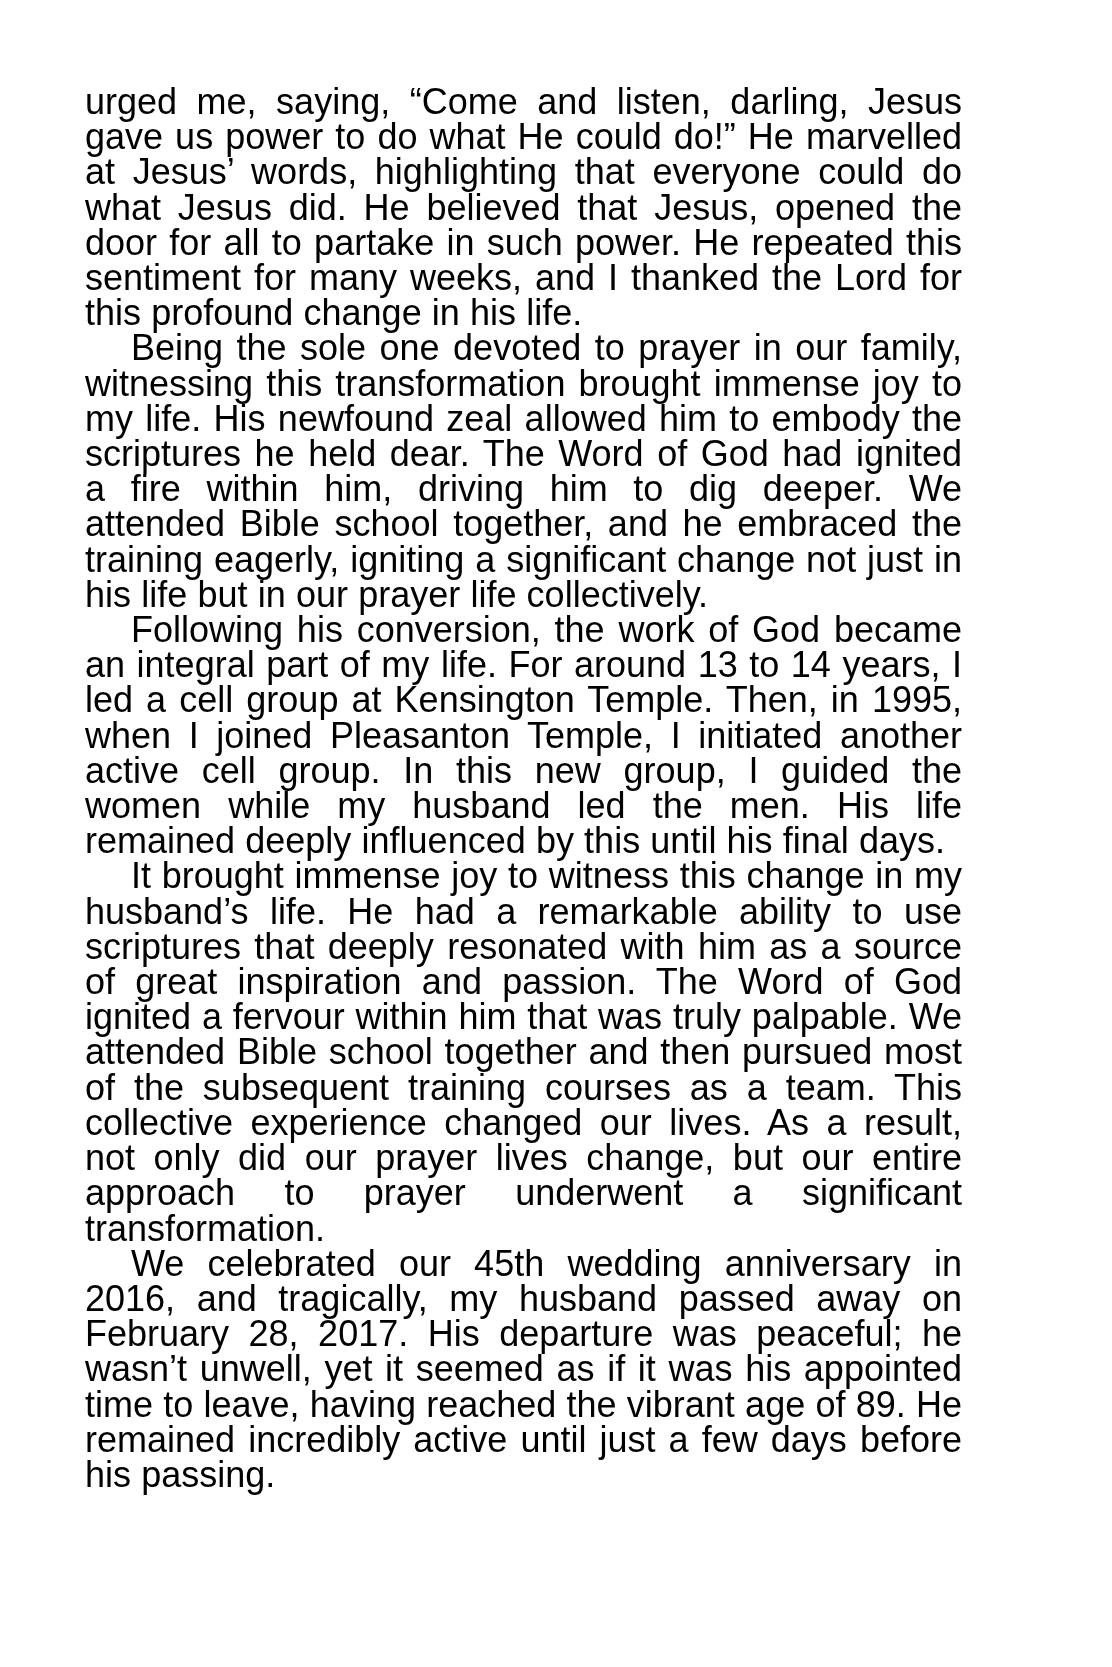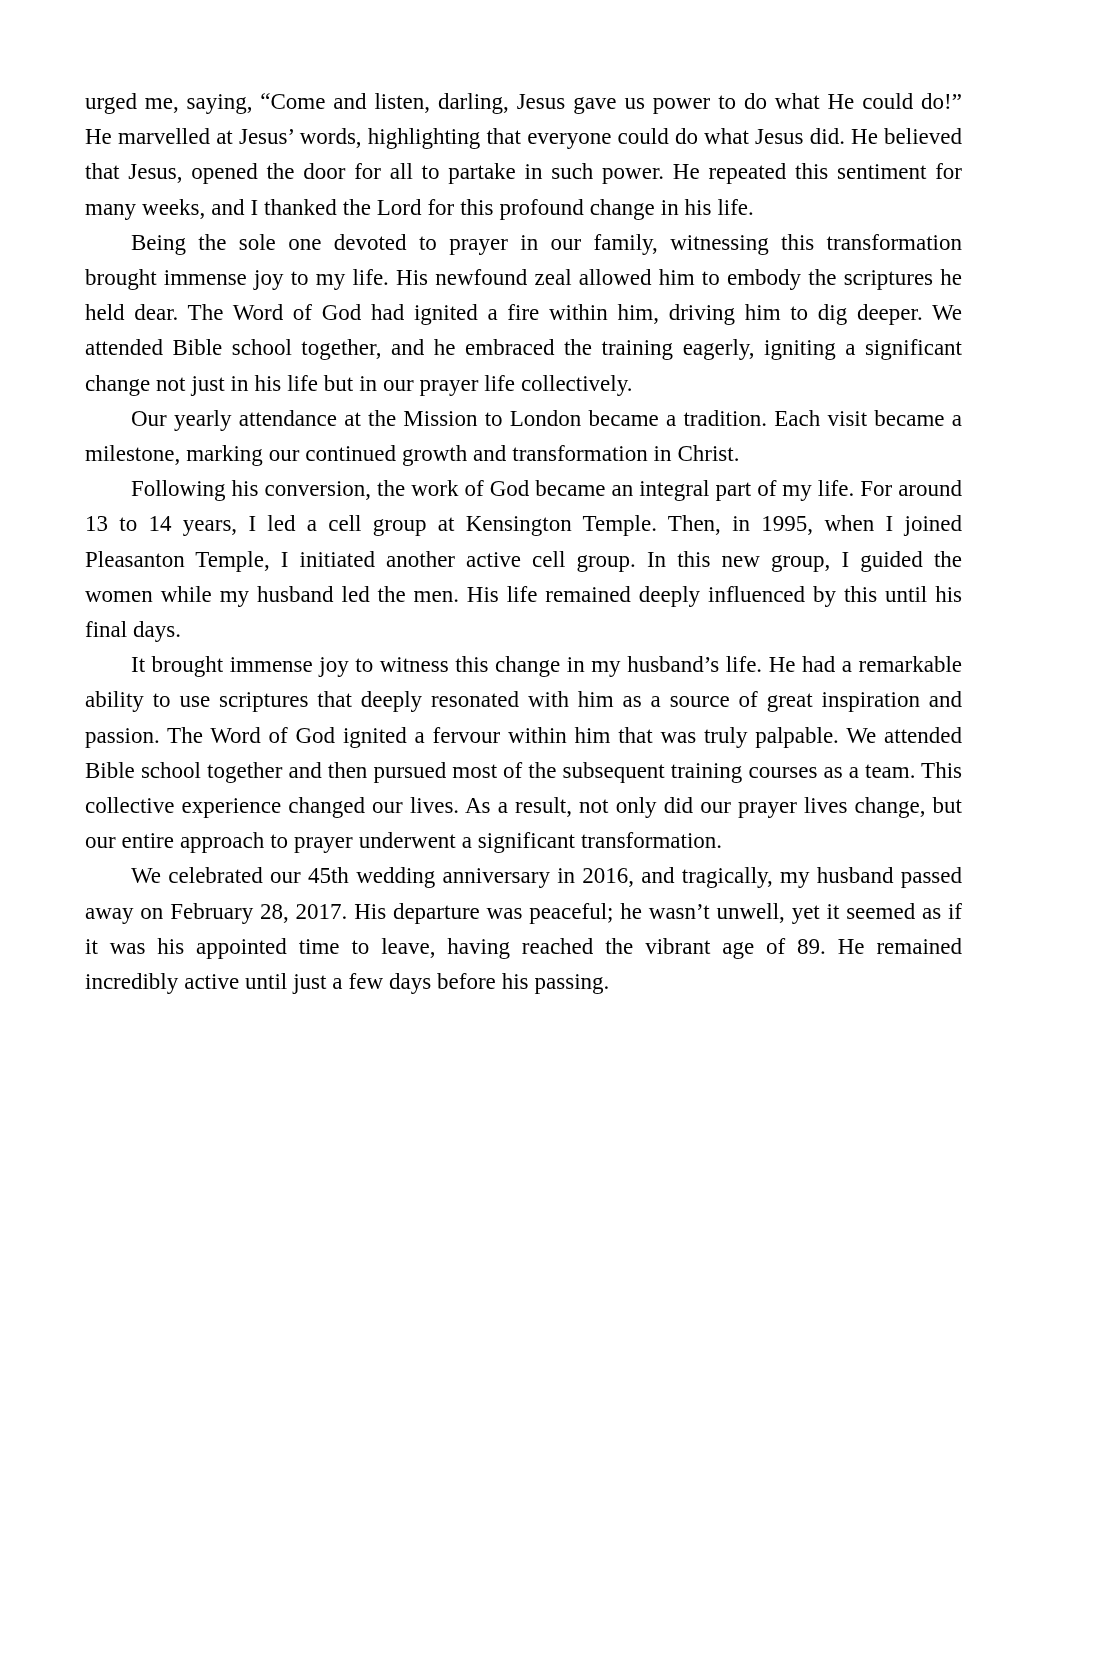--- a/index.html
+++ b/index.html
@@ -16,22 +16,22 @@
     box-sizing: border-box;
   }
   #text-column {
     position: absolute;
     left: 85px;
     top: 84px;
     width: 877px;
   }
   .para {
     margin: 0;
-    font-family: Liberation Serif, serif;
-    font-size: 23px;
+    font-family: Liberation Sans, sans-serif;
+    font-size: 36px;
     line-height: 35.2px;
     color: #000000;
     text-align: justify;
     text-justify: inter-word;
     text-indent: 46px;
     hyphens: none;
     -webkit-hyphens: none;
     word-spacing: 0.2px;
   }
   .para + .para {
@@ -41,18 +41,17 @@
   }
   
 </style>
 </head>
 <body>
 
 <div id="page">
   <div id="text-column">
     <p class="para continued">urged me, saying, “Come and listen, darling, Jesus gave us power to do what He could do!” He marvelled at Jesus’ words, highlighting that everyone could do what Jesus did. He believed that Jesus, opened the door for all to partake in such power. He repeated this sentiment for many weeks, and I thanked the Lord for this profound change in his life.</p>
     <p class="para">Being the sole one devoted to prayer in our family, witnessing this transformation brought immense joy to my life. His newfound zeal allowed him to embody the scriptures he held dear. The Word of God had ignited a fire within him, driving him to dig deeper. We attended Bible school together, and he embraced the training eagerly, igniting a significant change not just in his life but in our prayer life collectively.</p>
-    <p class="para">Our yearly attendance at the Mission to London became a tradition. Each visit became a milestone, marking our continued growth and transformation in Christ.</p>
     <p class="para">Following his conversion, the work of God became an integral part of my life. For around 13 to 14 years, I led a cell group at Kensington Temple. Then, in 1995, when I joined Pleasanton Temple, I initiated another active cell group. In this new group, I guided the women while my husband led the men. His life remained deeply influenced by this until his final days.</p>
     <p class="para">It brought immense joy to witness this change in my husband’s life. He had a remarkable ability to use scriptures that deeply resonated with him as a source of great inspiration and passion. The Word of God ignited a fervour within him that was truly palpable. We attended Bible school together and then pursued most of the subsequent training courses as a team. This collective experience changed our lives. As a result, not only did our prayer lives change, but our entire approach to prayer underwent a significant transformation.</p>
     <p class="para">We celebrated our 45th wedding anniversary in 2016, and tragically, my husband passed away on February 28, 2017. His departure was peaceful; he wasn’t unwell, yet it seemed as if it was his appointed time to leave, having reached the vibrant age of 89. He remained incredibly active until just a few days before his passing.</p>
   </div>
 </div>
 
 </body></html>

